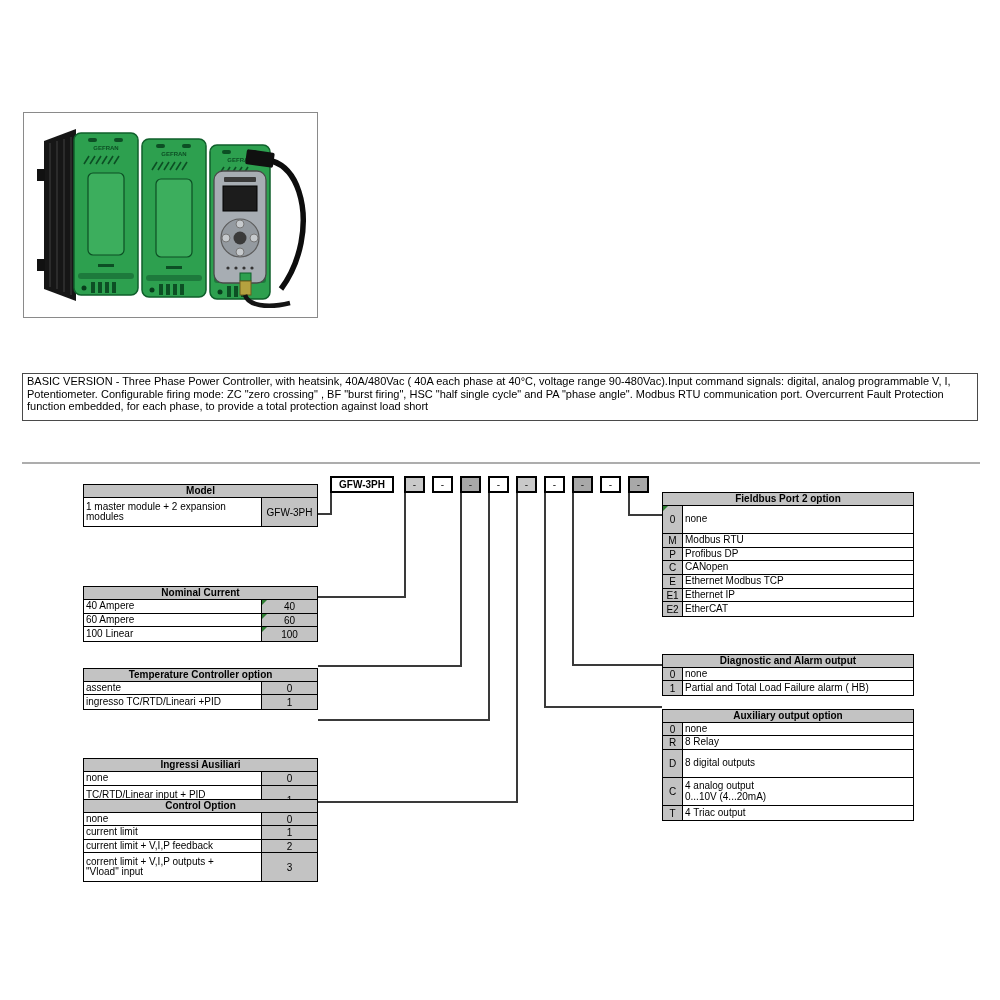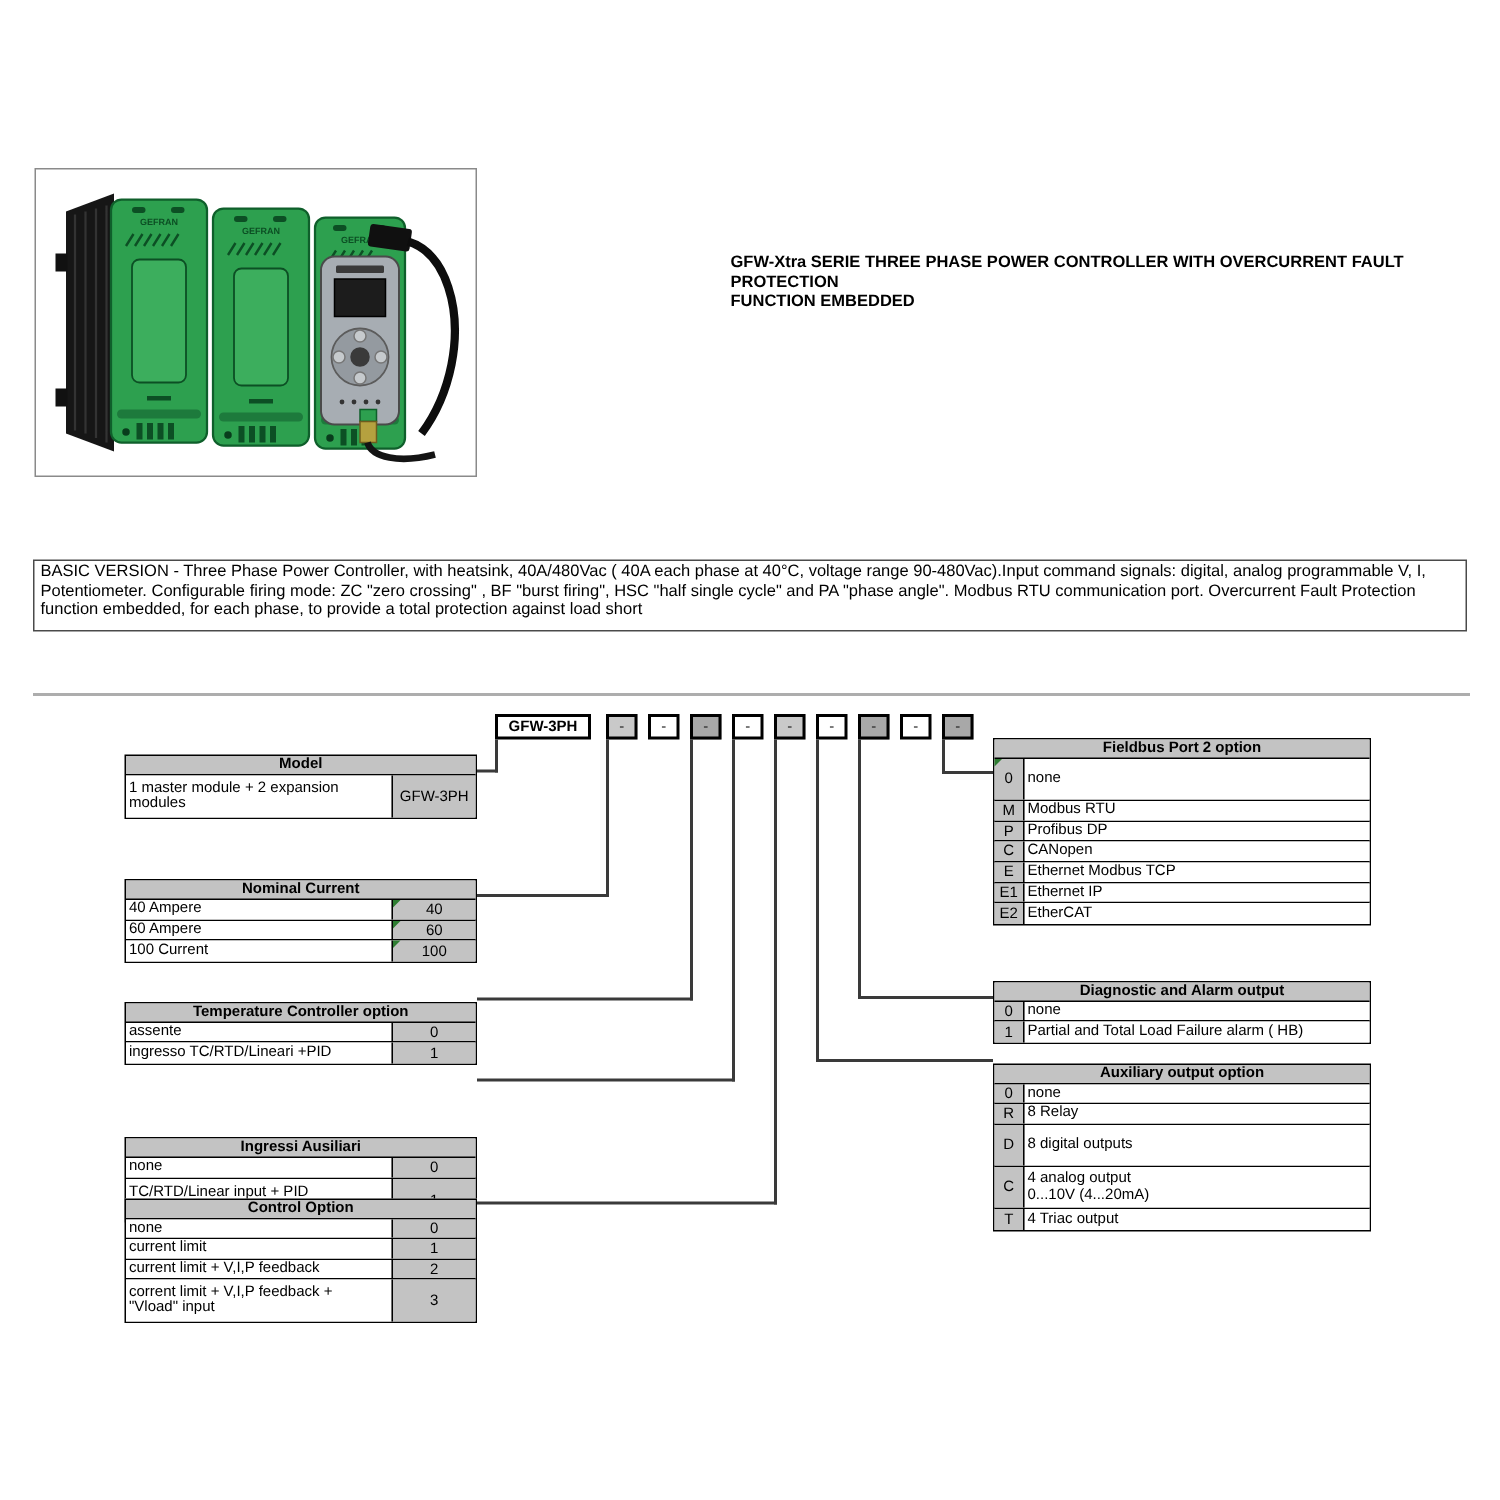--- a/index.html
+++ b/index.html
@@ -41,21 +41,21 @@
   .trow:last-child { border-bottom:none; }
   .lc { flex:1; display:flex; align-items:center; padding-left:2px; line-height:10.5px; background:#fff; }
   .vc { width:56px; background:#c3c3c3; border-left:1px solid #000; display:flex;
     align-items:center; justify-content:center; position:relative; }
   .kc { width:20px; background:#c3c3c3; border-right:1px solid #000; display:flex;
     align-items:center; justify-content:center; position:relative; }
   .r13 { height:13px; } .r14 { height:14px; } .r28 { height:28px; }
 
   .ltbl { left:83px; width:235px; }
   .rtbl { left:662px; width:252px; }
-  #tbl-model { top:503px; }
+  #tbl-model { top:484px; }
   #tbl-nominal { top:586px; }
   #tbl-temp { top:668px; }
   #tbl-ingressi { top:721px;margin-top:37px; }
   #tbl-control { top:799px; }
   #tbl-fieldbus { top:492px; }
   #tbl-diagnostic { top:654px; }
   #tbl-auxiliary { top:709px; }
 
   .tri { position:absolute; left:0; top:0; width:0; height:0;
     border-top:5px solid #2e7d32; border-right:5px solid transparent; }
@@ -137,24 +137,20 @@
         <circle cx="22" cy="97" r="1.6" fill="#333"></circle>
         <circle cx="30" cy="97" r="1.6" fill="#333"></circle>
         <circle cx="38" cy="97" r="1.6" fill="#333"></circle>
       </g>
       <rect x="216" y="160" width="11" height="8" fill="#2da04f" stroke="#0f5f2b"></rect>
       <rect x="216" y="168" width="11" height="14" fill="#b5a13f" stroke="#6d5c1e"></rect>
       <path d="M221,182 C 224,192 242,196 266,190" stroke="#141414" stroke-width="4.5" fill="none"></path>
     </svg>
   </div>
 
-  <div class="abs" id="title">
-    <div>GFW-Xtra SERIE THREE PHASE POWER CONTROLLER WITH OVERCURRENT FAULT PROTECTION</div>
-    <div>FUNCTION EMBEDDED</div>
-  </div>
 
   <div class="abs" id="basic-version">BASIC VERSION - Three Phase Power Controller, with heatsink, 40A/480Vac ( 40A each phase at 40°C, voltage range  90-480Vac).Input command signals: digital, analog programmable V, I, Potentiometer. Configurable firing mode: ZC "zero crossing" , BF "burst firing", HSC "half single cycle" and PA "phase angle". Modbus RTU communication port. Overcurrent Fault Protection function embedded, for each phase, to provide a total protection against load short</div>
 
   <div class="abs" id="options-bar-underline"></div>
 
   <div class="abs codebox" id="base-code">GFW-3PH</div>
   <div class="abs codebox slot" style="left: 404px; background: rgb(201, 201, 201);">
       <span>-</span>
     </div>
   <div class="abs codebox slot" style="left: 432px; background: rgb(255, 255, 255);">
@@ -219,21 +215,21 @@
         </div>
     </div>
     <div class="trow r13">
       <div class="lc">60 Ampere</div>
       <div class="vc">
           <span class="tri"></span>
           <span>60</span>
         </div>
     </div>
     <div class="trow r14">
-      <div class="lc">100 Current</div>
+      <div class="lc">100 Linear</div>
       <div class="vc">
           <span class="tri"></span>
           <span>100</span>
         </div>
     </div>
   </div>
 
   <div class="abs tbl ltbl" id="tbl-temp">
     <div class="thead">Temperature Controller option</div>
     <div class="trow r13">
@@ -269,21 +265,21 @@
     <div class="trow r14">
       <div class="lc">current limit</div>
       <div class="vc">1</div>
     </div>
     <div class="trow r13">
       <div class="lc">current limit +  V,I,P feedback</div>
       <div class="vc">2</div>
     </div>
     <div class="trow r28">
       <div class="lc">
-          <div><span>corrent limit + V,I,P feedback +</span><br><span>"Vload" input</span></div>
+          <div><span>corrent limit + V,I,P outputs +</span><br><span>"Vload" input</span></div>
         </div>
       <div class="vc">3</div>
     </div>
   </div>
 
   <div class="abs tbl rtbl" id="tbl-fieldbus">
     <div class="thead">Fieldbus Port 2 option</div>
     <div class="trow r28">
       <div class="kc">
           <span class="tri"></span>

